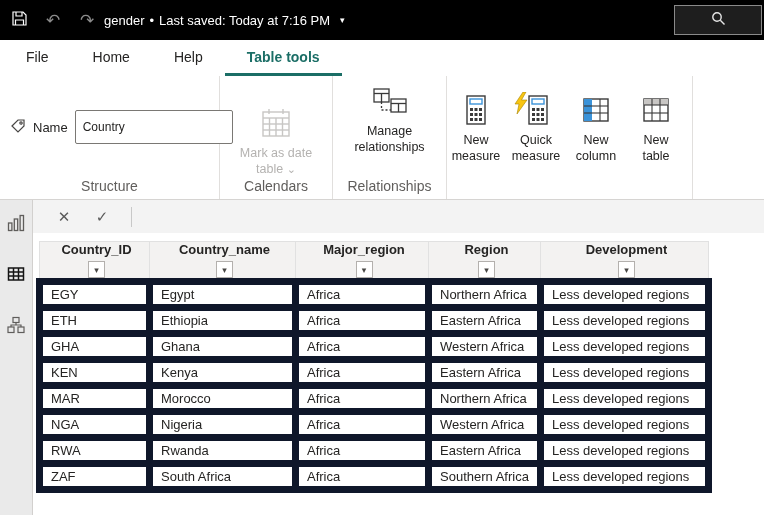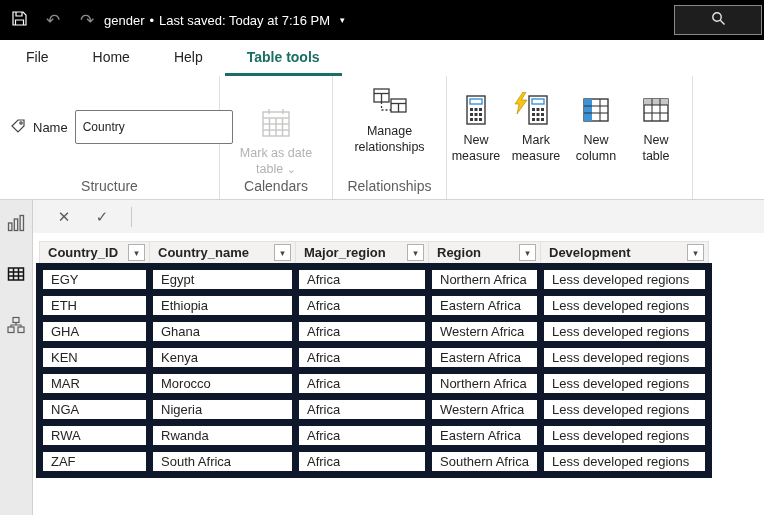--- a/index.html
+++ b/index.html
@@ -97,21 +97,21 @@
   }
   .vdiv { width: 1px; height: 20px; background: #c8c8c8; margin-left: 10px; }
 
   
   .table-wrap { padding: 8px 0 0 3px; }
   table { border-collapse: collapse; table-layout: fixed; font-size: 13px; }
   th {
     background: #f3f2f1; border: 1px solid #e1e1e1; height: 25px; padding: 0;
     font-weight: 700; color: #252423;
   }
-  .th-inner { display: flex; align-items: center; gap: 4px; padding: 0 4px 0 8px; }
+  .th-inner { display: flex; align-items: center; gap: 4px; padding: 0 4px 0 8px; flex-direction: column; }
   .th-label { flex: 1; text-align: left; white-space: nowrap; overflow: hidden; }
   .filter-btn {
     flex: none; width: 17px; height: 17px; border: 1px solid #b3b0ad; background: #fff;
     display: flex; align-items: center; justify-content: center; cursor: pointer;
     font-size: 9px; color: #484644; padding: 0;
   }
   td {
     border: 7px solid #0f172a; height: 26px; padding: 0 8px;
     white-space: nowrap; overflow: hidden; background: #fff; color: #252423;
   }
@@ -254,21 +254,21 @@
                 <rect x="15.5" y="24" width="3" height="3"></rect>
                 <rect x="20" y="24" width="3" height="3"></rect>
             </g>
           </svg>
           <span class="bolt">
             <svg width="14" height="22" viewBox="0 0 14 22">
               <polygon points="9,0 1,12 5,12 3,22 13,8 7.5,8 12,0" fill="#f8c512" stroke="#a88400" stroke-width="0.6"></polygon>
             </svg>
           </span>
         </span>
-        <span class="bb-label">Mark measure</span>
+        <span class="bb-label">Quick measure</span>
       </button>
 
       <button class="big-btn calc-btn">
         <span class="bb-icon">
           <svg width="30" height="32" viewBox="0 0 30 32">
             <rect x="3" y="5" width="24" height="22" fill="#fff" stroke="#3a3a3a" stroke-width="1.4"></rect>
             <rect x="3" y="5" width="8" height="22" fill="#3b93d9"></rect>
             <line x1="19" y1="5" x2="19" y2="27" stroke="#3a3a3a" stroke-width="1.1"></line>
             <line x1="3" y1="12" x2="27" y2="12" stroke="#3a3a3a" stroke-width="1.1"></line>
             <line x1="3" y1="19" x2="27" y2="19" stroke="#3a3a3a" stroke-width="1.1"></line>

